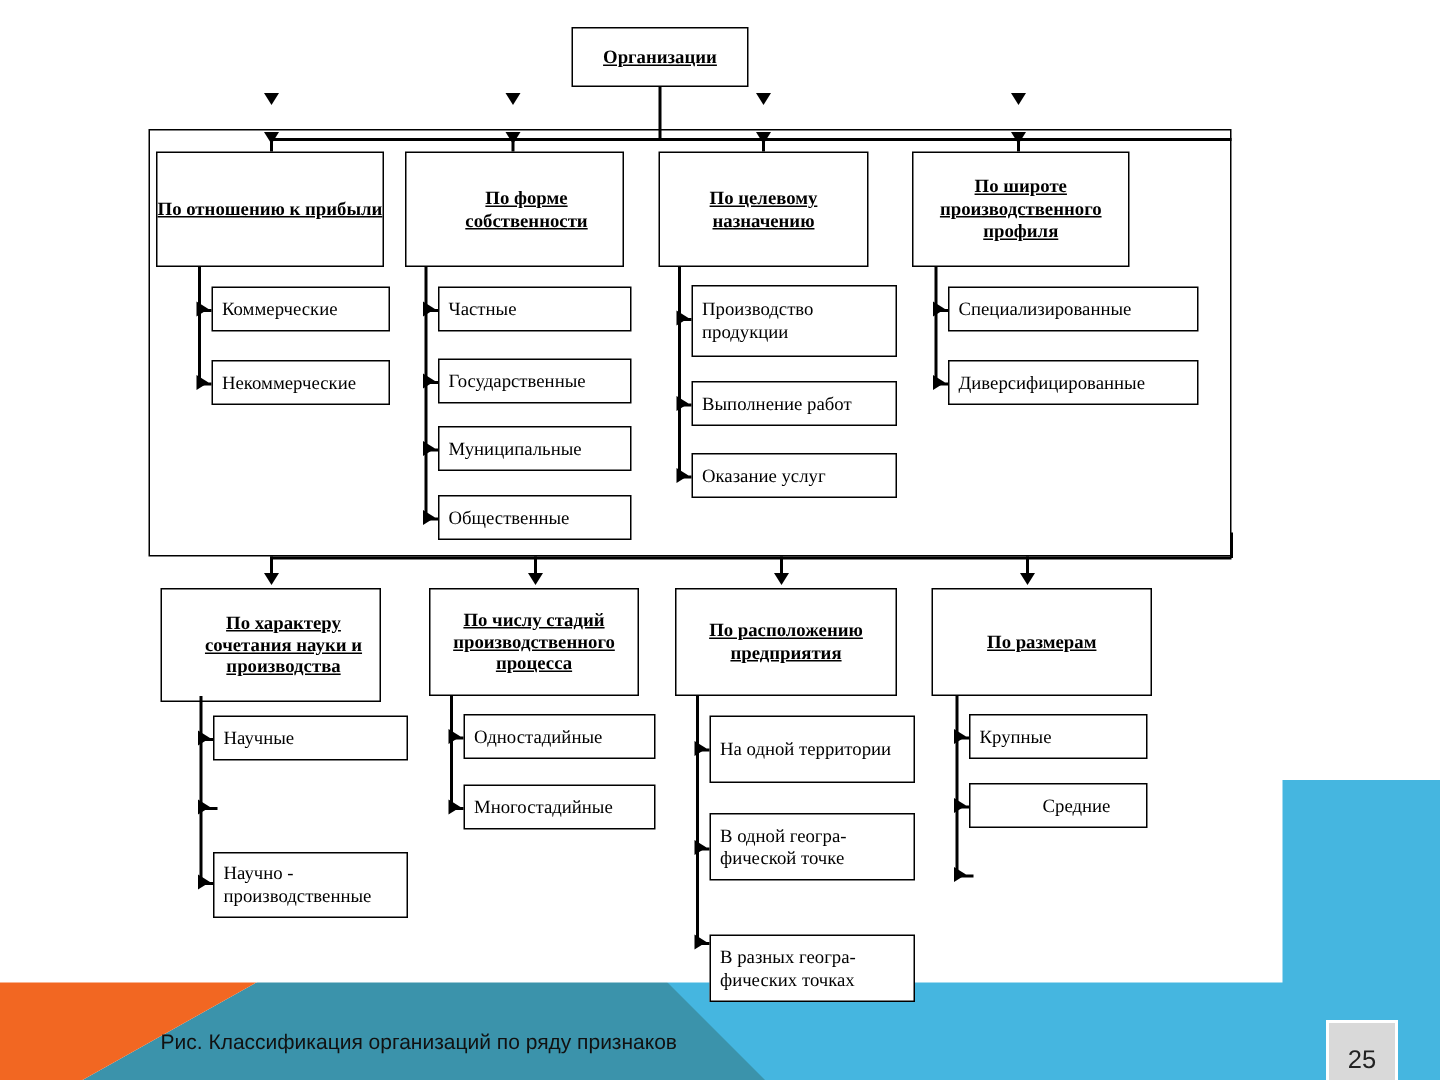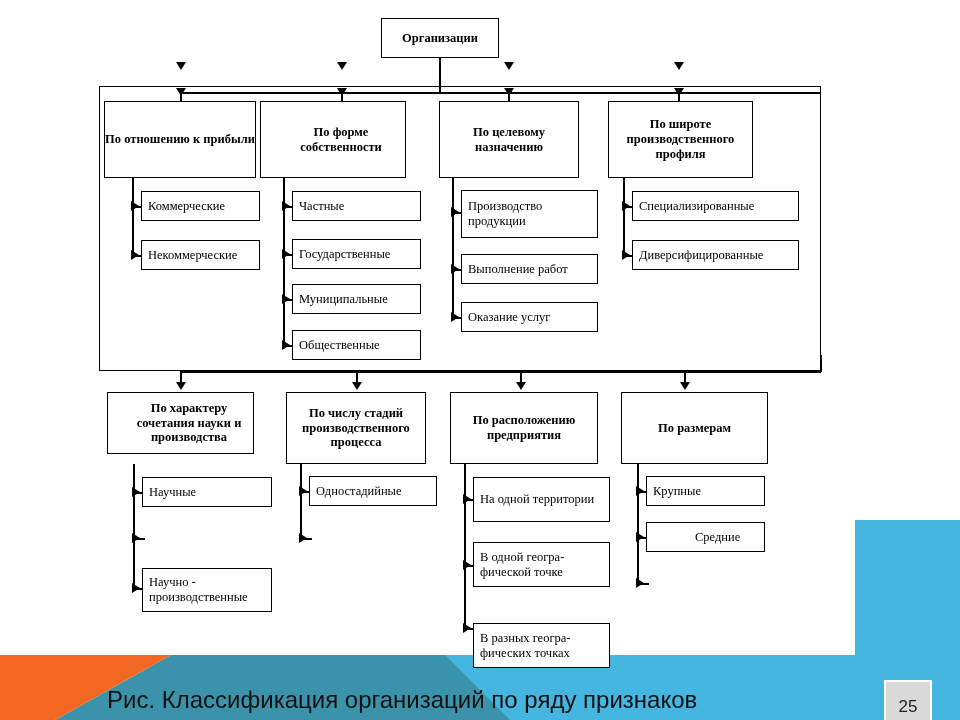--- a/index.html
+++ b/index.html
@@ -33,21 +33,21 @@
   
   .white-right{position:absolute;left:855px;top:0;width:105px;height:520px;background:#fff;z-index:1;}
 
   
   #diagram{position:absolute;left:0;top:0;width:960px;height:660px;z-index:2;}
   .box{
     position:absolute;border:1.6px solid #000;background:#fff;
     box-sizing:border-box;display:flex;align-items:center;
     color:#000;
   }
-  .box.center{text-align:center;}
+  .box.center{text-align:center;text-decoration:underline;}
   .box.left{justify-content:flex-start;text-align:left;padding-left:6px;}
   .hdr{font-weight:bold;font-size:12.5px;line-height:1.18;}
   .leaf{font-size:12.5px;line-height:1.18;}
   .box span{display:block;width:100%;}
   .outer-frame{
     position:absolute;border:1.4px solid #000;background:transparent;
     box-sizing:border-box;
   }
   
   .ln{position:absolute;background:#000;}
@@ -57,21 +57,21 @@
     border-left:5px solid transparent;border-right:5px solid transparent;
     border-top:8px solid #000;}
   .arw-r{position:absolute;width:0;height:0;
     border-top:5px solid transparent;border-bottom:5px solid transparent;
     border-left:8px solid #000;}
 
   
   #caption{
     position:absolute;left:107px;top:686px;z-index:5;
     font-family:"Liberation Sans", sans-serif;
-    font-size:24px;color:#111;white-space:nowrap;
+    font-size:14px;color:#111;white-space:nowrap;
   }
   #page-badge{
     position:absolute;left:884px;top:680px;width:44px;height:50px;
     background:#d9d9d9;border:2px solid #ffffff;z-index:5;
     display:flex;align-items:center;justify-content:center;
     font-family:"Liberation Sans", sans-serif;font-size:17px;color:#222;
   }
 </style>
 </head>
 <body>
@@ -106,21 +106,21 @@
   <div class="arw-d" style="left:674px;top:62px;"></div>
 
   <div class="arw-d" style="left:176px;top:88px;"></div>
   <div class="arw-d" style="left:337px;top:88px;"></div>
   <div class="arw-d" style="left:504px;top:88px;"></div>
   <div class="arw-d" style="left:674px;top:88px;"></div>
 
   <div class="box center hdr" style="left:104px;top:101px;width:152px;height:77px;">
     <span>По отношению к прибыли</span>
   </div>
-  <div class="box center hdr" style="left:260px;top:101px;width:146px;height:77px;padding-left:16px;">
+  <div class="box center hdr" style="left:270px;top:101px;width:146px;height:77px;padding-left:16px;">
     <span>По форме собственности</span>
   </div>
   <div class="box center hdr" style="left:439px;top:101px;width:140px;height:77px;">
     <span>По целевому назначению</span>
   </div>
   <div class="box center hdr" style="left:608px;top:101px;width:145px;height:77px;">
     <span>По широте производственного профиля</span>
   </div>
 
   <div class="ln v" style="left:132px;top:178px;height:80px;"></div>
@@ -191,21 +191,21 @@
 
   <div class="ln v" style="left:180px;top:371px;height:14px;"></div>
   <div class="arw-d" style="left:176px;top:382px;"></div>
   <div class="ln v" style="left:356px;top:371px;height:14px;"></div>
   <div class="arw-d" style="left:352px;top:382px;"></div>
   <div class="ln v" style="left:520px;top:371px;height:14px;"></div>
   <div class="arw-d" style="left:516px;top:382px;"></div>
   <div class="ln v" style="left:684px;top:371px;height:14px;"></div>
   <div class="arw-d" style="left:680px;top:382px;"></div>
 
-  <div class="box center hdr" style="left:107px;top:392px;width:147px;height:62px;padding-left:17px;">
+  <div class="box center hdr" style="left:107px;top:392px;width:147px;height:76px;padding-left:17px;">
     <span>По характеру сочетания науки и производства</span>
   </div>
   <div class="box center hdr" style="left:286px;top:392px;width:140px;height:72px;">
     <span>По числу стадий производственного процесса</span>
   </div>
   <div class="box center hdr" style="left:450px;top:392px;width:148px;height:72px;">
     <span>По расположению предприятия</span>
   </div>
   <div class="box center hdr" style="left:621px;top:392px;width:147px;height:72px;">
     <span>По размерам</span>
@@ -226,20 +226,23 @@
   </div>
 
   <div class="ln v" style="left:300px;top:464px;height:75px;"></div>
   <div class="ln h" style="left:300px;top:491px;width:12px;"></div>
   <div class="arw-r" style="left:299px;top:486px;"></div>
   <div class="box left leaf" style="left:309px;top:476px;width:128px;height:30px;">
     <span>Одностадийные</span>
   </div>
   <div class="ln h" style="left:300px;top:538px;width:12px;"></div>
   <div class="arw-r" style="left:299px;top:533px;"></div>
+  <div class="box left leaf" style="left:309px;top:523px;width:128px;height:30px;">
+    <span>Многостадийные</span>
+  </div>
 
   <div class="ln v" style="left:464px;top:464px;height:165px;"></div>
   <div class="ln h" style="left:464px;top:499px;width:12px;"></div>
   <div class="arw-r" style="left:463px;top:494px;"></div>
   <div class="box left leaf" style="left:473px;top:477px;width:137px;height:45px;">
     <span>На одной территории</span>
   </div>
   <div class="ln h" style="left:464px;top:565px;width:12px;"></div>
   <div class="arw-r" style="left:463px;top:560px;"></div>
   <div class="box left leaf" style="left:473px;top:542px;width:137px;height:45px;">

